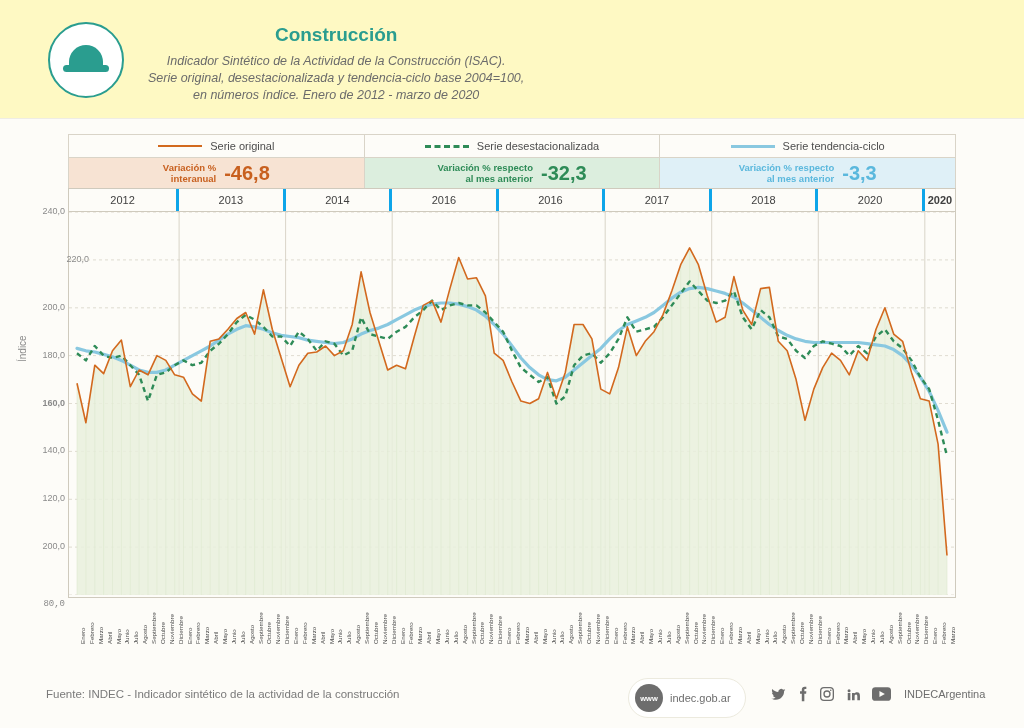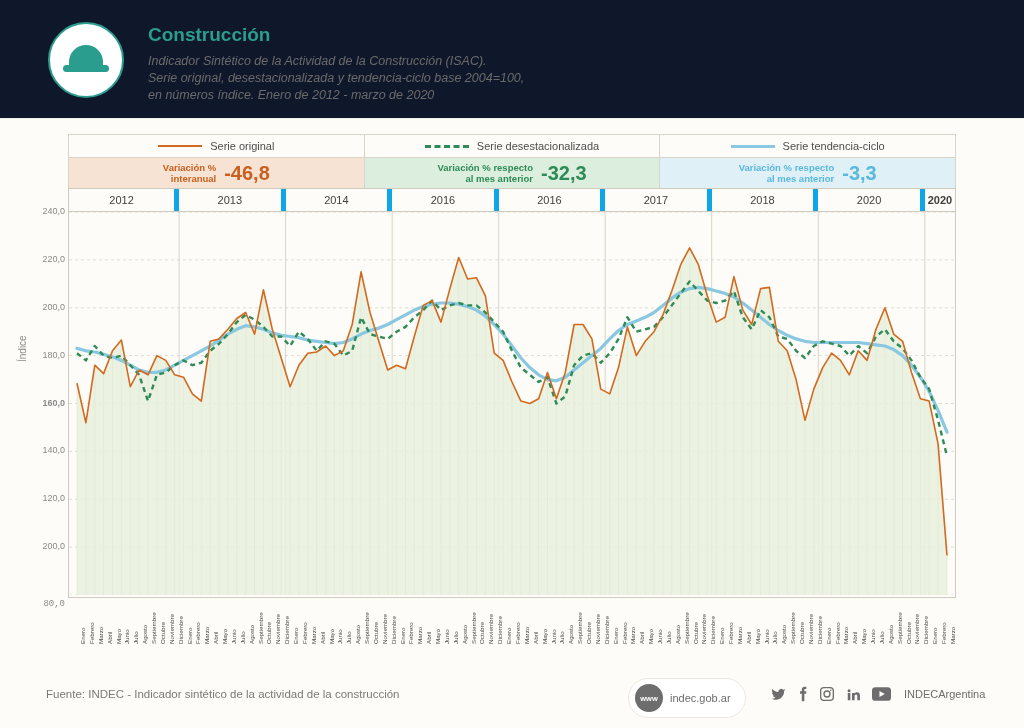--- a/index.html
+++ b/index.html
@@ -6,21 +6,21 @@
   body{
     width:1024px;height:728px;
     background:#ffffff;
     font-family:"Liberation Sans", sans-serif;
     overflow:hidden;
     position:relative;
   }
   .page{position:relative;width:1024px;height:728px;background:#fdfcf8;}
 
   
-  .header{position:relative;height:118px;background:#0f172a;}
+  .header{position:relative;height:118px;background:#fef9c3;text-align:center;}
   .logo-circle{
     position:absolute;left:48px;top:22px;width:72px;height:72px;border-radius:50%;
     background:#ffffff;border:2px solid #2a9d8f;display:flex;align-items:center;justify-content:center;
   }
   .helmet{position:relative;width:46px;height:30px;}
   .helmet .dome{
     position:absolute;left:6px;top:0;width:34px;height:22px;
     border-radius:17px 17px 0 0;background:#2a9d8f;
   }
   .helmet .brim{
@@ -58,21 +58,21 @@
   .var-cell .txt{font-size:9.5px;font-weight:bold;line-height:11px;text-align:right;}
   .var-cell .num{font-size:20px;font-weight:bold;}
   .vc1{background:#f7e3d3;} .vc1 .txt,.vc1 .num{color:#c8601f;}
   .vc2{background:#dceede;} .vc2 .txt,.vc2 .num{color:#2e8b57;}
   .vc3{background:#dff0f7;} .vc3 .txt,.vc3 .num{color:#5bb8dd;}
 
   
   .chart-area{position:absolute;left:68px;top:188px;width:888px;height:460px;}
   .year-row{position:relative;height:22px;border:1px solid #cfcabd;border-bottom:none;background:#fdfcf8;}
   .year-cell{position:absolute;top:0;height:22px;display:flex;align-items:center;justify-content:center;
-             font-size:11px;color:#3f3f3f;border-right:5px solid #0ea5e9;box-sizing:border-box;}
+             font-size:11px;color:#3f3f3f;border-right:3px solid #0ea5e9;box-sizing:border-box;}
   .year-cell.last{font-weight:bold;border-right:none;}
 
   .plot-box{position:relative;height:385px;border:1px solid #cfcabd;background:#fdfcf8;}
   .plot-svg{position:absolute;left:0;top:0;}
   .ylab{
     position:absolute;left:-52px;top:150px;transform:rotate(-90deg);transform-origin:left top;
     font-size:10px;color:#8a8a8a;
   }
   .ytick{position:absolute;left:-34px;font-size:9px;color:#8a8a8a;text-align:right;width:30px;}
   .months{position:relative;height:50px;}
@@ -170,21 +170,21 @@
     <div class="plot-box">
       <div class="ylab">Índice</div>
       <div id="yticks">
           <div class="ytick" style="top: 387px; font-family: Liberation Mono, monospace;">80,0</div>
           <div class="ytick" style="top: 329.125px;">200,0</div>
           <div class="ytick" style="top: 281.25px;">120,0</div>
           <div class="ytick" style="top: 233.375px;">140,0</div>
           <div class="ytick" style="top: 185.5px; font-weight: bold;">160,0</div>
           <div class="ytick" style="top: 137.625px;">180,0</div>
           <div class="ytick" style="top: 89.75px;">200,0</div>
-          <div class="ytick" style="top: 41.875px;">220,0</div>
+          <div class="ytick" style="top: 41.875px; margin-left: 24px;">220,0</div>
           <div class="ytick" style="top: -6px;">240,0</div>
         </div>
       <svg class="plot-svg" id="plot" width="886" height="383">
           <line x1="0" y1="383.0" x2="886" y2="383.0" stroke="#d8d3c6" stroke-width="0.8" stroke-dasharray="3,3"></line>
           <line x1="0" y1="335.1" x2="886" y2="335.1" stroke="#d8d3c6" stroke-width="0.8" stroke-dasharray="3,3"></line>
           <line x1="0" y1="287.3" x2="886" y2="287.3" stroke="#d8d3c6" stroke-width="0.8" stroke-dasharray="3,3"></line>
           <line x1="0" y1="239.4" x2="886" y2="239.4" stroke="#d8d3c6" stroke-width="0.8" stroke-dasharray="3,3"></line>
           <line x1="0" y1="191.5" x2="886" y2="191.5" stroke="#d8d3c6" stroke-width="0.8" stroke-dasharray="3,3"></line>
           <line x1="0" y1="143.6" x2="886" y2="143.6" stroke="#d8d3c6" stroke-width="0.8" stroke-dasharray="3,3"></line>
           <line x1="0" y1="95.8" x2="886" y2="95.8" stroke="#d8d3c6" stroke-width="0.8" stroke-dasharray="3,3"></line>

